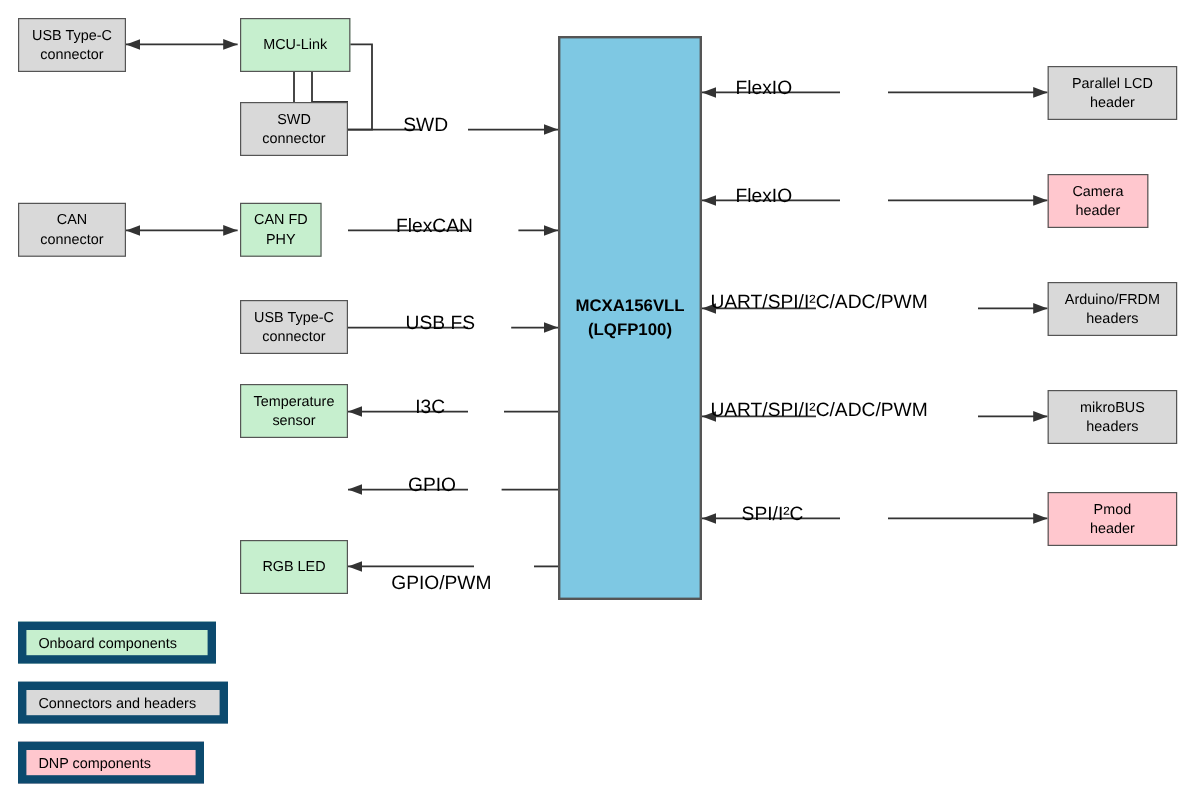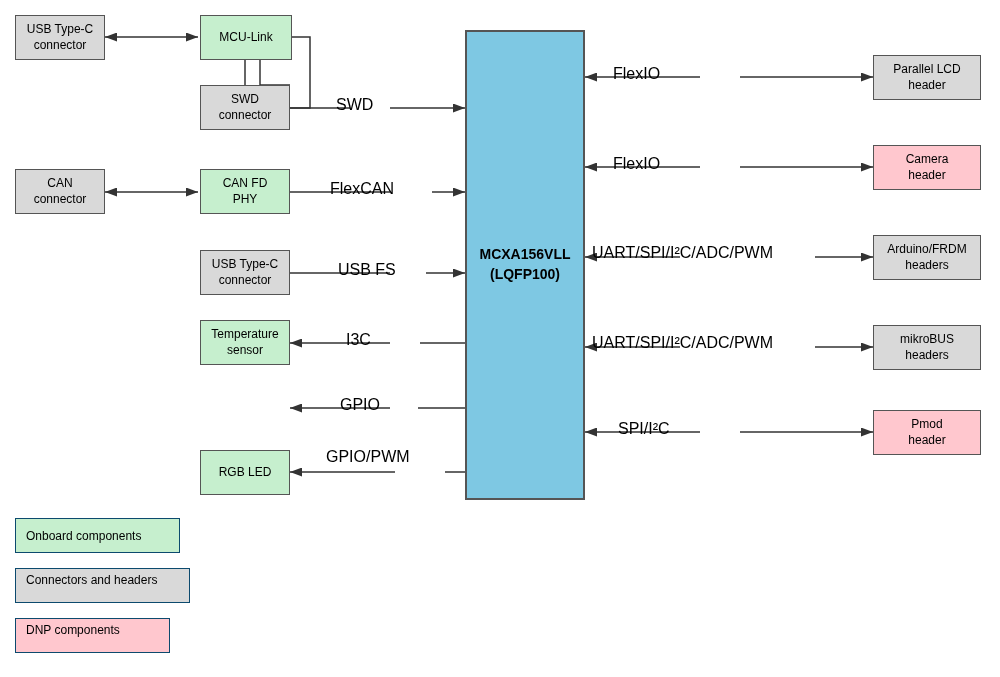--- a/index.html
+++ b/index.html
@@ -73,21 +73,21 @@
       top: 0;
       left: 0;
       width: 1000px;
       height: 677px;
       pointer-events: none;
     }
 
     
     .legend-box {
       position: absolute;
-      border: 1px solid #0c4a6e;
+      border: 7px solid #0c4a6e;
       padding: 4px 10px;
       font-size: 12px;
       white-space: nowrap;
     }
   </style>
 </head>
 <body>
 
 <div class="diagram-container">
 
@@ -147,21 +147,21 @@
 
     <line x1="585" y1="432" x2="700" y2="432" stroke="#333" stroke-width="1.5" marker-start="url(#arrowhead-left)"></line>
     <line x1="740" y1="432" x2="873" y2="432" stroke="#333" stroke-width="1.5" marker-end="url(#arrowhead-right)"></line>
   </svg>
 
   <div class="arrow-label" style="left:336px; top:96px;">SWD</div>
   <div class="arrow-label" style="left:330px; top:180px;">FlexCAN</div>
   <div class="arrow-label" style="left:338px; top:261px;">USB FS</div>
   <div class="arrow-label" style="left:346px; top:331px;">I3C</div>
   <div class="arrow-label" style="left:340px; top:396px;">GPIO</div>
-  <div class="arrow-label" style="left:326px; top:448px;">GPIO/PWM</div>
+  <div class="arrow-label" style="left:326px; top:478px;">GPIO/PWM</div>
 
   <div class="arrow-label" style="left:613px; top:65px;">FlexIO</div>
   <div class="arrow-label" style="left:613px; top:155px;">FlexIO</div>
   <div class="arrow-label" style="left:592px; top:244px;">UART/SPI/I²C/ADC/PWM</div>
   <div class="arrow-label" style="left:592px; top:334px;">UART/SPI/I²C/ADC/PWM</div>
   <div class="arrow-label" style="left:618px; top:420px;">SPI/I²C</div>
 
   <div class="box box-gray" style="left:15px; top:15px; width:90px; height:45px;">
     <span>USB Type-C
 connector</span>
@@ -172,21 +172,21 @@
   </div>
 
   <div class="box box-gray" style="left:200px; top:85px; width:90px; height:45px;">
     <span>SWD<br>connector</span>
   </div>
 
   <div class="box box-gray" style="left:15px; top:169px; width:90px; height:45px;text-align:center;">
     <span>CAN<br>connector</span>
   </div>
 
-  <div class="box box-green" style="left:200px; top:169px; width:90px; height:45px;">
+  <div class="box box-green" style="left:200px; top:169px; width:68px; height:45px;">
     <span>CAN FD<br>PHY</span>
   </div>
 
   <div class="box box-gray" style="left:200px; top:250px; width:90px; height:45px;">
     <span>USB Type-C<br>connector</span>
   </div>
 
   <div class="box box-green" style="left:200px; top:320px; width:90px; height:45px;">
     <span>Temperature<br>sensor</span>
   </div>
@@ -197,21 +197,21 @@
   </div>
 
   <div class="mcu-box" style="left:465px; top:30px; width:120px; height:470px;">
     <span>MCXA156VLL<br>(LQFP100)</span>
   </div>
 
   <div class="box box-gray" style="left:873px; top:55px; width:108px; height:45px;">
     <span>Parallel LCD<br>header</span>
   </div>
 
-  <div class="box box-orange" style="left:873px; top:145px; width:108px; height:45px;">
+  <div class="box box-orange" style="left:873px; top:145px; width:84px; height:45px;">
     <span>Camera<br>header</span>
   </div>
 
   <div class="box box-gray" style="left:873px; top:235px; width:108px; height:45px;">
     <span>Arduino/FRDM<br>headers</span>
   </div>
 
   <div class="box box-gray" style="left:873px; top:325px; width:108px; height:45px;">
     <span>mikroBUS<br>headers</span>
   </div>

